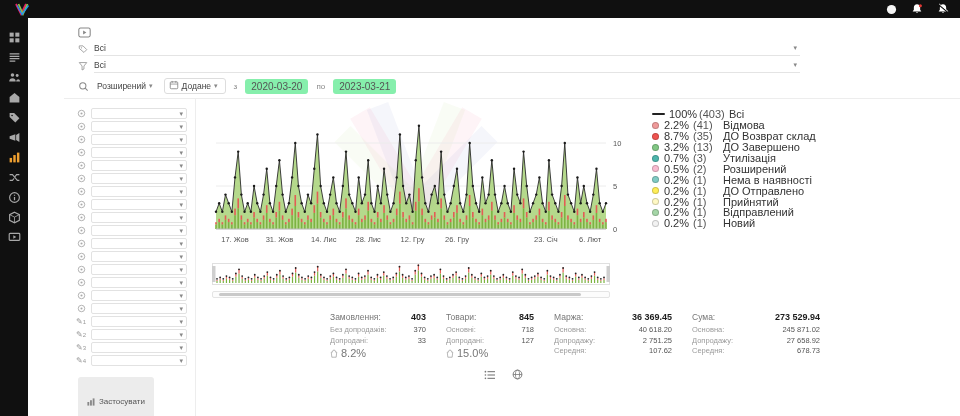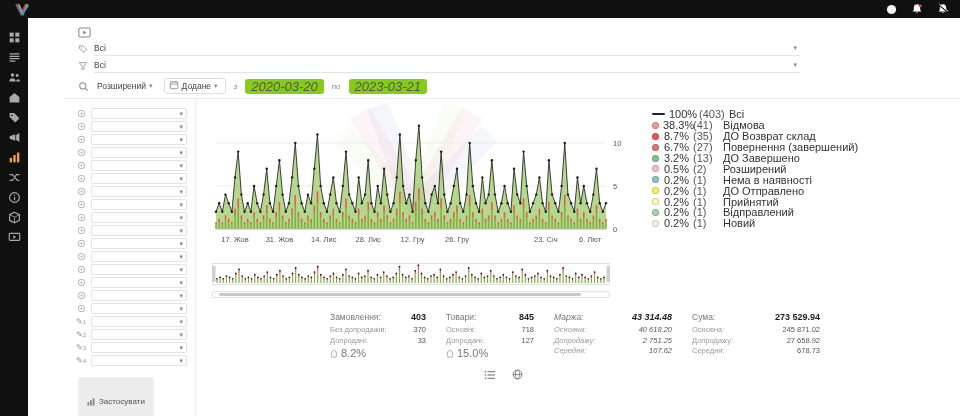--- a/index.html
+++ b/index.html
@@ -28,22 +28,22 @@
   .toolbar { padding:22px 0 0 0; border-bottom:1px solid #ededed; }
   .trow { display:flex; align-items:center; gap:6px; padding:0 0 0 14px; height:17px; }
   .t-ico { color:#999; display:flex; align-items:center; }
   .tsel { position:relative; display:flex; align-items:center; height:15px; width:706px;
     border-bottom:1px solid #e4e4e4; font-size:8.5px; color:#444; cursor:pointer; }
   .tsel .chev, .mini-chev { margin-left:auto; color:#888; font-size:7px; padding-right:3px; }
   .trow3 { height:24px; gap:8px; }
   .small-sel { position:relative; display:flex; align-items:center; gap:3px; font-size:8.5px;
     color:#444; cursor:pointer; }
   .boxed { border:1px solid #ddd; border-radius:3px; height:16px; padding:0 4px; }
-  .datebox { background:#84cc16; border-radius:3px; height:15px; display:flex; align-items:center;
-    padding:0 6px; font-size:13px; color:#555; cursor:text;font-style:italic; }
+  .datebox { background:#86efac; border-radius:3px; height:15px; display:flex; align-items:center;
+    padding:0 6px; font-size:10px; color:#555; cursor:text; }
   .lbl-sm { font-size:8px; color:#888; }
 
   .body-row { display:flex; height:320px; }
 
   
   .filtercol { width:132px; border-right:1px solid #ededed; padding-top:8px; }
   .f-row { display:flex; align-items:center; gap:5px; height:13px; padding:0 8px 0 12px; }
   .f-ico { width:10px; color:#aaa; display:flex; align-items:center; justify-content:center; font-size:8px; }
   .f-sel { flex:1; position:relative; display:flex; align-items:center; height:11px;
     border:1px solid #e2e2e2; border-radius:2px; background:#fff; cursor:pointer; }
@@ -68,21 +68,21 @@
 
   .brush-wrap { margin-top:6px; width:398px; }
   .scrollbar { margin-top:2px; width:398px; height:7px; background:#fcfcfc;
     border:1px solid #e4e4e4; border-radius:2px; position:relative; cursor:pointer; }
   .scroll-handle { position:absolute; left:6px; top:1px; width:362px; height:3px;
     background:#c9c9c9; border-radius:2px; }
 
   
   .stats-row { display:flex; gap:20px; margin:14px 0 0 118px; }
   .stat-col:nth-child(1){ width:96px; } .stat-col:nth-child(2){ width:88px; }
-  .stat-col:nth-child(3){ width:118px;font-style:italic; } .stat-col:nth-child(4){ width:128px; }
+  .stat-col:nth-child(3){ width:118px; } .stat-col:nth-child(4){ width:128px; }
   .stat-head { display:flex; justify-content:space-between; align-items:baseline; margin-bottom:3px; }
   .stat-title { font-size:8.5px; color:#777; }
   .stat-value { font-size:9px; font-weight:bold; color:#1d1d1d; }
   .stat-sub { display:flex; justify-content:space-between; font-size:7.5px; height:10.5px; }
   .stat-sub .lab { color:#9a9a9a; } .stat-sub .val { color:#555; }
   .stat-badge { display:flex; align-items:center; gap:3px; font-size:11px; color:#777; margin-top:1px; }
 
   .bottom-icons { display:flex; gap:16px; margin:10px 0 0 272px; color:#777; }
   .bottom-icons .b-ico { cursor:pointer; display:flex; align-items:center; }
 </style>
@@ -885,41 +885,41 @@
           </svg>
         <div class="legend" id="legend">
             <div class="lg-item">
               <span class="lg-swatch line"></span>
               <span class="lg-pct">100%</span>
               <span class="lg-cnt">(403)</span>
               <span class="lg-lab">Всі</span>
             </div>
             <div class="lg-item">
               <span class="lg-swatch" style="background: rgb(239, 154, 154);"></span>
-              <span class="lg-pct">38.3%</span>
+              <span class="lg-pct">2.2%</span>
               <span class="lg-cnt">(41)</span>
               <span class="lg-lab">Відмова</span>
             </div>
             <div class="lg-item">
               <span class="lg-swatch" style="background: rgb(239, 83, 80);"></span>
               <span class="lg-pct">8.7%</span>
               <span class="lg-cnt">(35)</span>
               <span class="lg-lab">ДО Возврат склад</span>
             </div>
             <div class="lg-item">
-              <span class="lg-swatch" style="background: rgb(229, 115, 115);"></span>
-              <span class="lg-pct">6.7%</span>
-              <span class="lg-cnt">(27)</span>
-              <span class="lg-lab">Повернення (завершений)</span>
-            </div>
-            <div class="lg-item">
               <span class="lg-swatch" style="background: rgb(129, 199, 132);"></span>
               <span class="lg-pct">3.2%</span>
               <span class="lg-cnt">(13)</span>
               <span class="lg-lab">ДО Завершено</span>
+            </div>
+            <div class="lg-item">
+              <span class="lg-swatch" style="background: rgb(77, 182, 172);"></span>
+              <span class="lg-pct">0.7%</span>
+              <span class="lg-cnt">(3)</span>
+              <span class="lg-lab">Утилізація</span>
             </div>
             <div class="lg-item">
               <span class="lg-swatch" style="background: rgb(248, 187, 208);"></span>
               <span class="lg-pct">0.5%</span>
               <span class="lg-cnt">(2)</span>
               <span class="lg-lab">Розширений</span>
             </div>
             <div class="lg-item">
               <span class="lg-swatch" style="background: rgb(128, 203, 196);"></span>
               <span class="lg-pct">0.2%</span>
@@ -1373,21 +1373,21 @@
             <div class="stat-badge">
               <svg width="8" height="9" viewBox="0 0 14 15">
                 <path d="M4.5 5V4a2.5 2.5 0 015 0v1h2.3l-1 9H3.2l-1-9z" fill="none" stroke="#999" stroke-width="1.2"></path>
               </svg>
               <span>15.0%</span>
             </div>
           </div>
           <div class="stat-col">
             <div class="stat-head">
               <span class="stat-title">Маржа:</span>
-              <span class="stat-value">43 314.48</span>
+              <span class="stat-value">36 369.45</span>
             </div>
             <div class="stat-sub">
               <span class="lab">Основна:</span>
               <span class="val">40 618.20</span>
             </div>
             <div class="stat-sub">
               <span class="lab">Допродажу:</span>
               <span class="val">2 751.25</span>
             </div>
             <div class="stat-sub">

